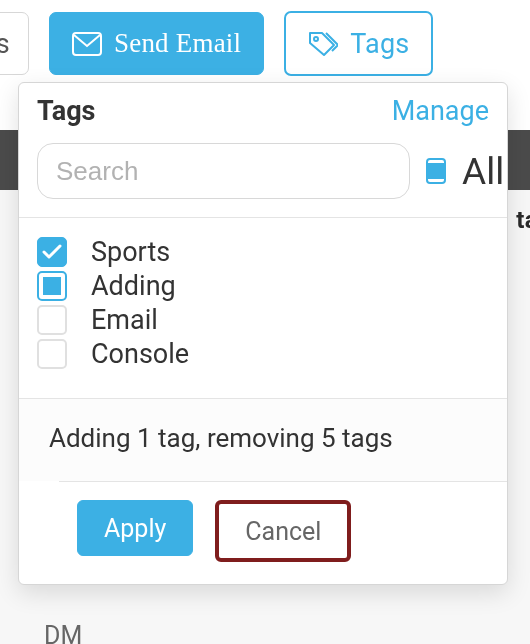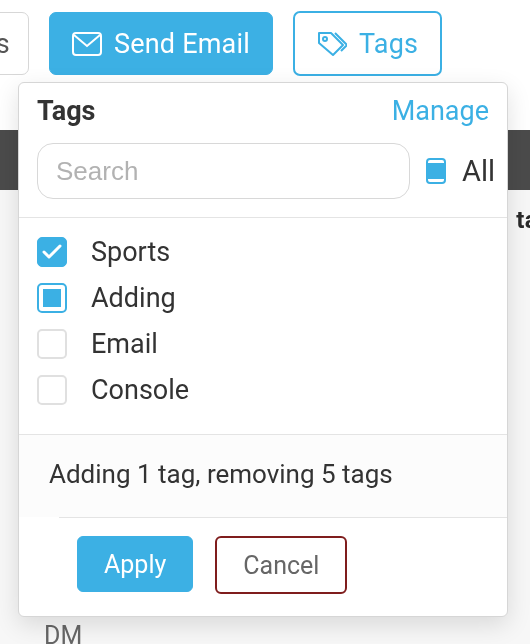--- a/index.html
+++ b/index.html
@@ -59,20 +59,21 @@
     background: #fff;
     border: 1px solid #d7d7d7;
     color: #555;
     padding-left: 6px;
     padding-right: 18px;
   }
   .btn-primary {
     background: #3cb0e4;
     color: #fff;
     border: 1px solid #3cb0e4;
+    font-family: Liberation Serif, serif;
   }
   .btn-outline {
     background: #fff;
     color: #3bb0e4;
     border: 2px solid #3bb0e4;
   }
   .panel {
     position: absolute;
     left: 18px;
     top: 82px;
@@ -129,33 +130,33 @@
     justify-content: center;
     cursor: pointer;
     box-sizing: border-box;
   }
   .all-box .inner {
     width: 16px;
     height: 16px;
     background: #3bb0e4;
   }
   .all-label {
-    font-size: 29px;
+    font-size: 37px;
     color: #333;
   }
   .divider {
     height: 1px;
     background: #e4e4e4;
     width: 100%;
   }
   .tag-list {
     padding: 18px 18px 28px 18px;
     display: flex;
     flex-direction: column;
-    gap: 14px;
+    gap: 2px;
   }
   .tag-row {
     display: flex;
     align-items: center;
     gap: 24px;
     cursor: pointer;
   }
   .cb {
     width: 30px;
     height: 30px;
@@ -213,21 +214,21 @@
     border-radius: 6px;
     font-size: 25px;
     display: inline-flex;
     align-items: center;
     justify-content: center;
     cursor: pointer;
   }
   .btn-cancel {
     background: #fff;
     color: #666;
-    border: 2px solid #7f1d1d;
+    border: 4px solid #7f1d1d;
     height: 54px;
     padding: 0 26px;
     border-radius: 6px;
     font-size: 25px;
     display: inline-flex;
     align-items: center;
     justify-content: center;
     cursor: pointer;
   }
   .bg-text {

